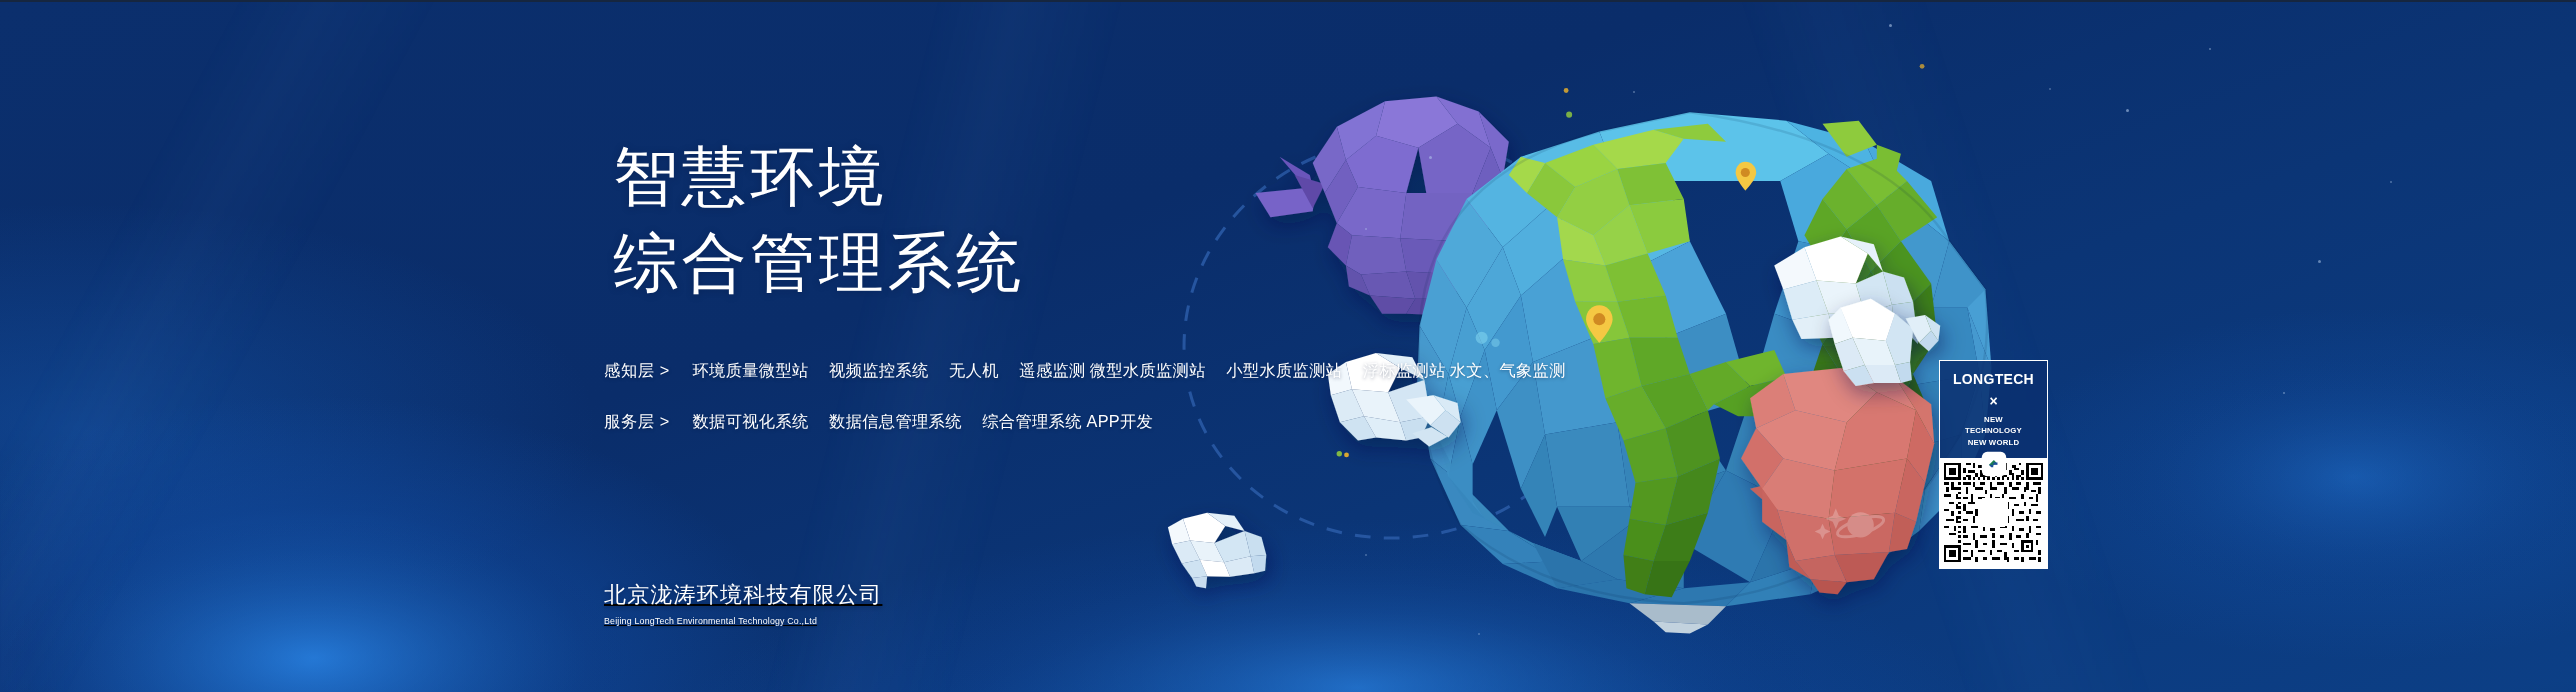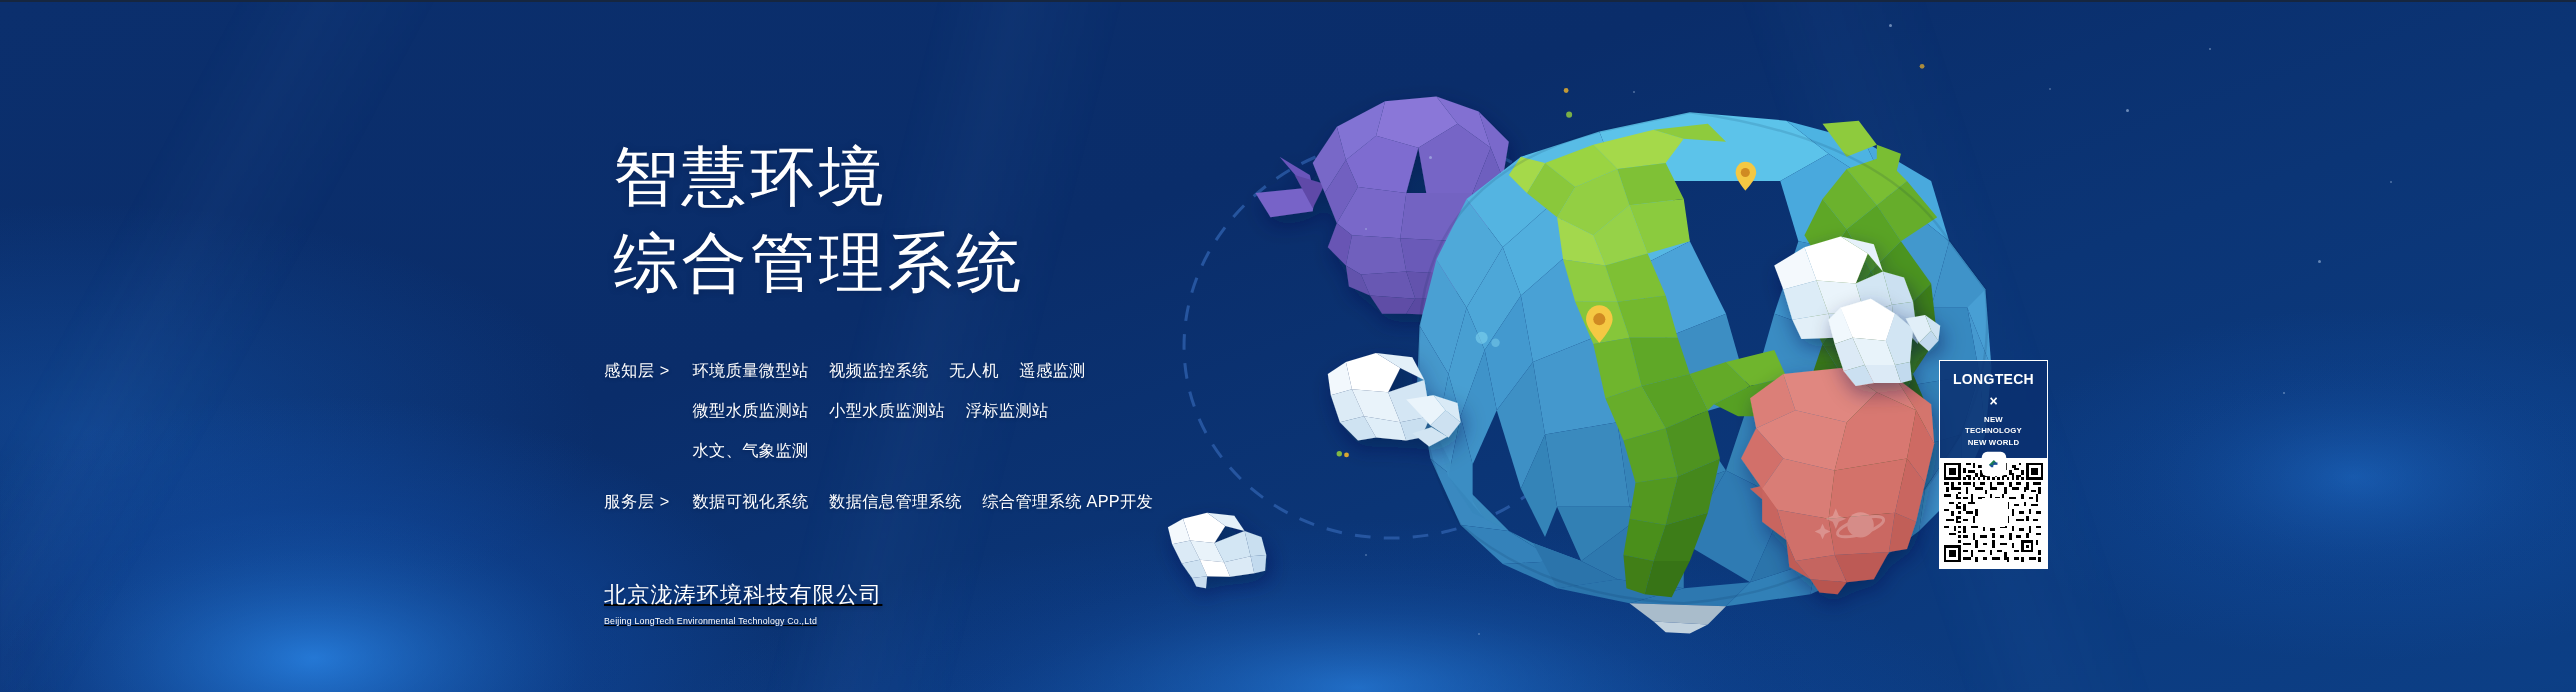--- a/index.html
+++ b/index.html
@@ -41,27 +41,27 @@
 
   
   .headline{
     position:absolute;left:613px;top:134px;
     color:#ffffff;font-size:65px;line-height:1.32;
     font-weight:400;letter-spacing:3.6px;
     text-shadow:0 1.2px 7.2px rgba(3,20,56,.35);
     white-space:pre;
   }
   .layers{position:absolute;left:604px;top:360px;width:905px;}
-  .layer-row{display:flex;align-items:flex-start;margin-bottom:29px;}
+  .layer-row{display:flex;align-items:center;margin-bottom:29px;}
   .layer-label{
     color:#ffffff;font-size:16.3px;white-space:nowrap;
     width:74px;flex:0 0 74px;letter-spacing:0.6px;
     text-shadow:0 0.6px 3.6px rgba(3,20,56,.4);
   }
-  .layer-lines{display:flex;flex-direction:column;gap:18px;padding-left:14.5px;}
+  .layer-lines{display:flex;flex-direction:row;gap:4px;padding-left:14.5px;}
   .layer-line{display:flex;gap:20.5px;}
   .layer-item{
     color:#ffffff;font-size:16.3px;white-space:nowrap;letter-spacing:0.3px;
     text-shadow:0 0.6px 3.6px rgba(3,20,56,.4);
   }
 
   .company{position:absolute;left:604px;top:580px;text-decoration:underline;}
   .company-cn{
     color:#ffffff;font-size:22px;letter-spacing:1.2px;
     text-shadow:0 1.2px 5.4px rgba(3,20,56,.45);

